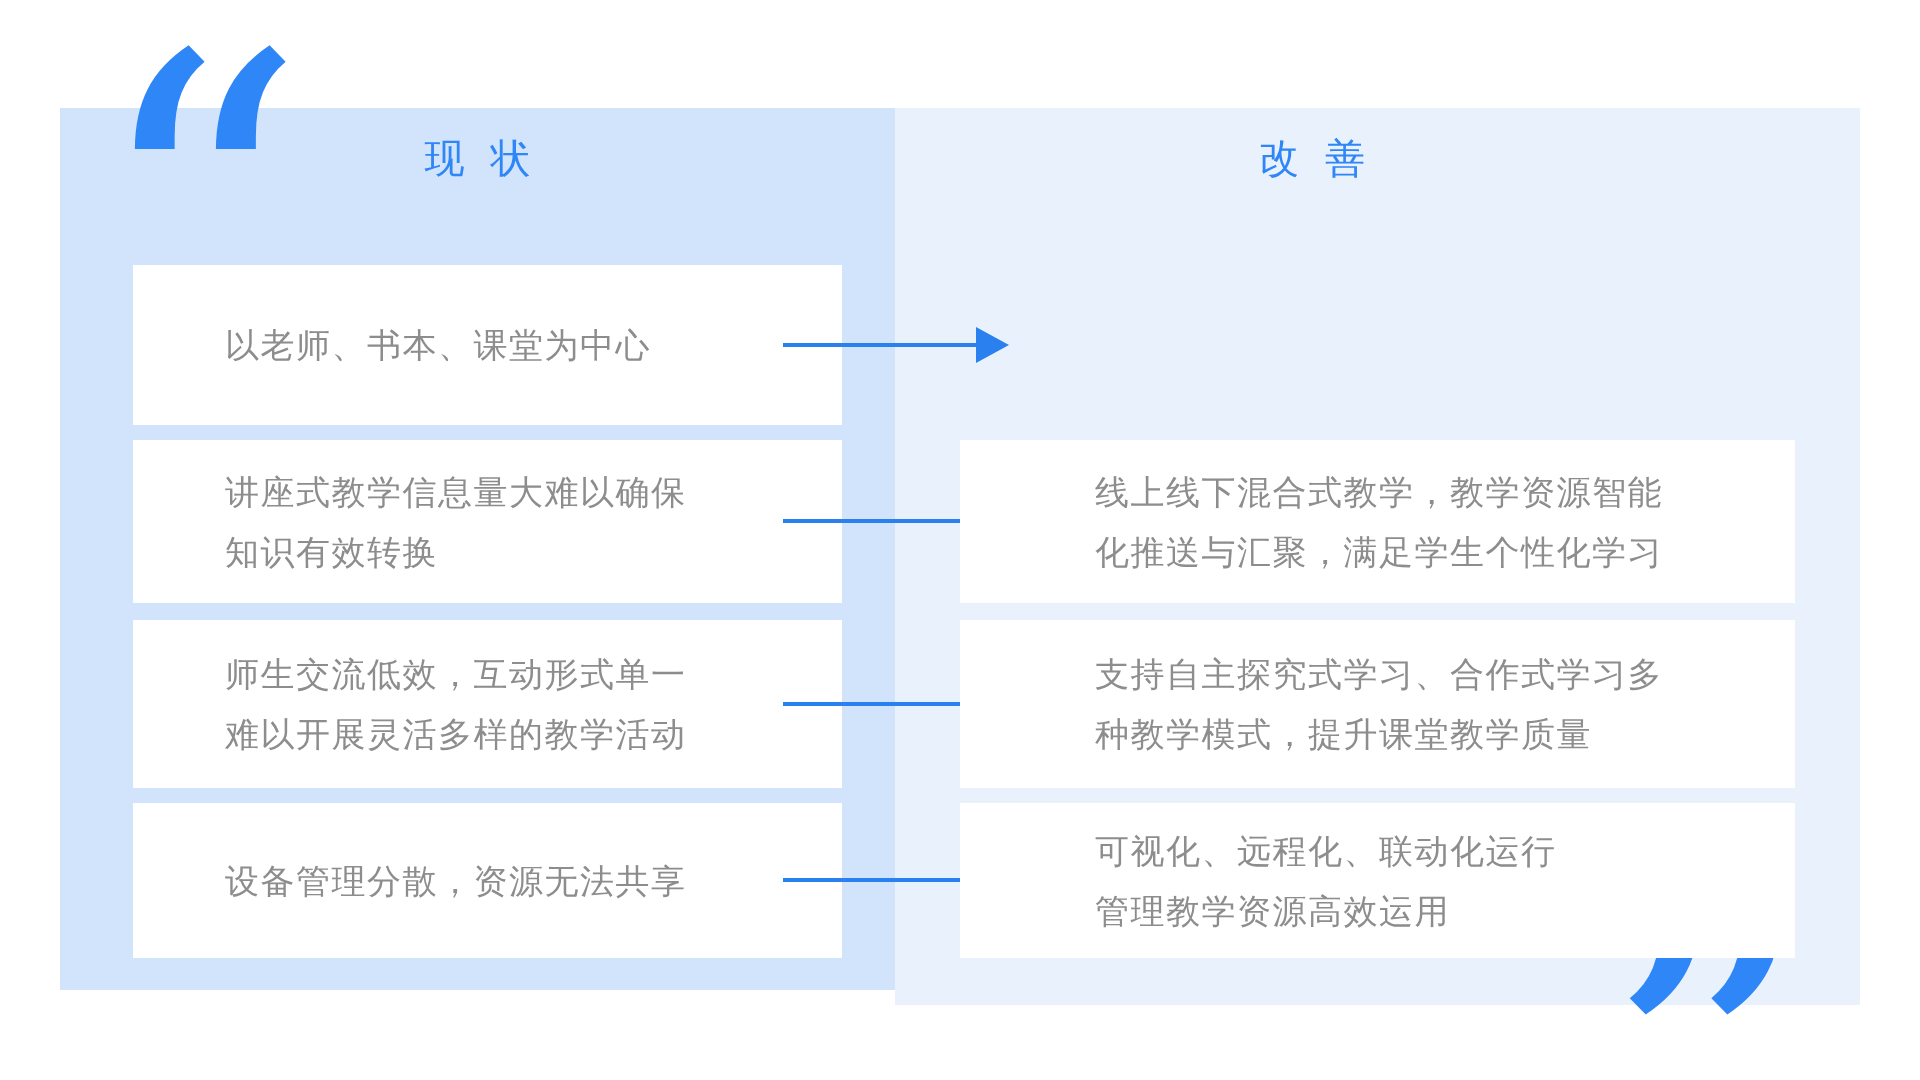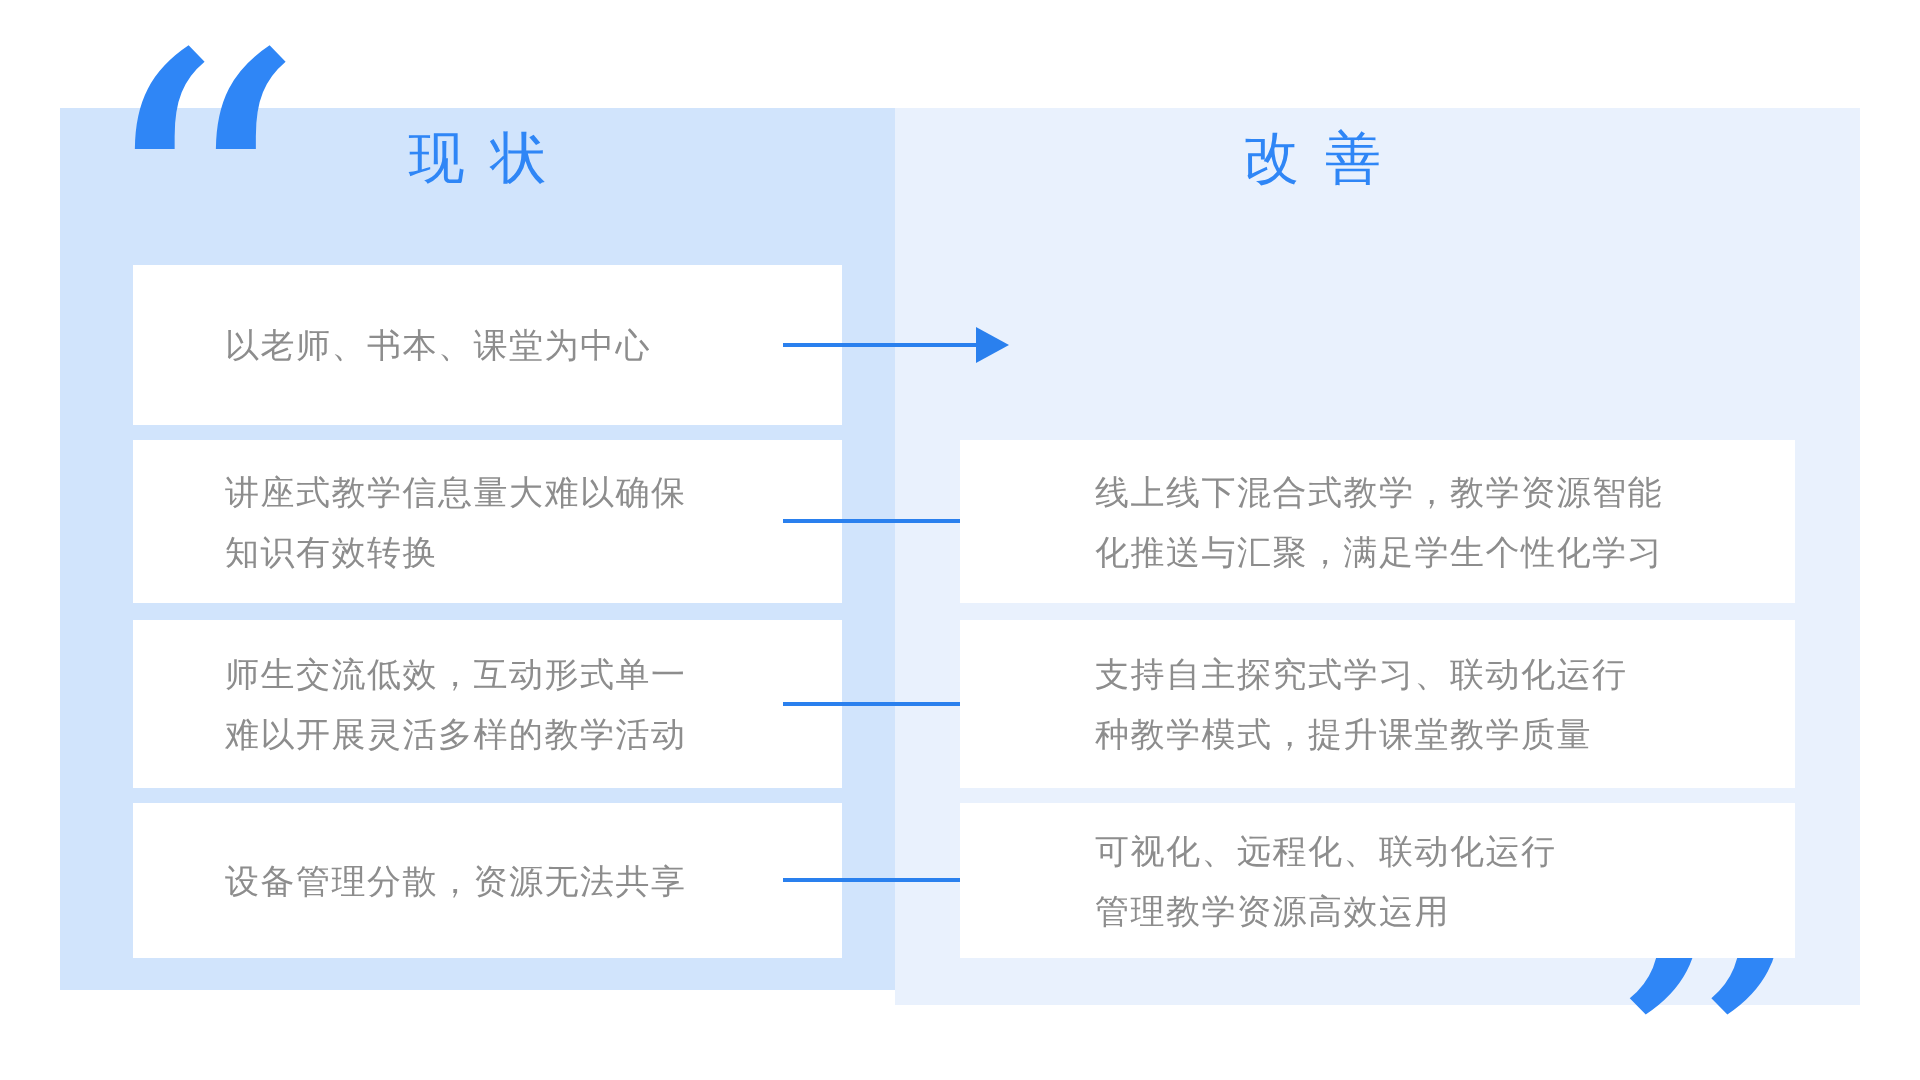--- a/index.html
+++ b/index.html
@@ -20,21 +20,21 @@
   .panel-right{left:895px;top:108px;width:965px;height:897px;background:var(--panel_right);}
   .quote{
     position:absolute;color:var(--accent);
     font:400 420px/1 "DejaVu Serif","Liberation Serif",serif;
     pointer-events:none;user-select:none;
   }
   .quote-open{left:92px;top:2px;}
   .quote-close{left:1600px;top:862px;}
   .col-title{
     position:absolute;top:126px;height:64px;line-height:64px;
-    color:var(--accent);font-size:56px;font-weight:400;text-align:center;
+    color:var(--accent);font-size:40px;font-weight:400;text-align:center;
     letter-spacing:26px;
   }
   .title-left{left:60px;width:835px;padding-left:26px;box-sizing:border-box;}
   .title-right{left:895px;width:834px;padding-left:26px;box-sizing:border-box;}
   .box{
     position:absolute;background:var(--box);
     display:flex;flex-direction:column;justify-content:center;
     box-sizing:border-box;
   }
   .box .line{
@@ -95,21 +95,21 @@
 
   <div class="box box-l r3">
     <div class="line">师生交流低效，互动形式单一</div>
     <div class="line">难以开展灵活多样的教学活动</div>
   </div>
   <div class="arrow a3">
     <div class="shaft"></div>
     <div class="head"></div>
   </div>
   <div class="box box-r r3">
-    <div class="line">支持自主探究式学习、联动化运行</div>
+    <div class="line">支持自主探究式学习、合作式学习多</div>
     <div class="line">种教学模式，提升课堂教学质量</div>
   </div>
 
   <div class="box box-l r4">
     <div class="line">设备管理分散，资源无法共享</div>
   </div>
   <div class="arrow a4">
     <div class="shaft"></div>
     <div class="head"></div>
   </div>

